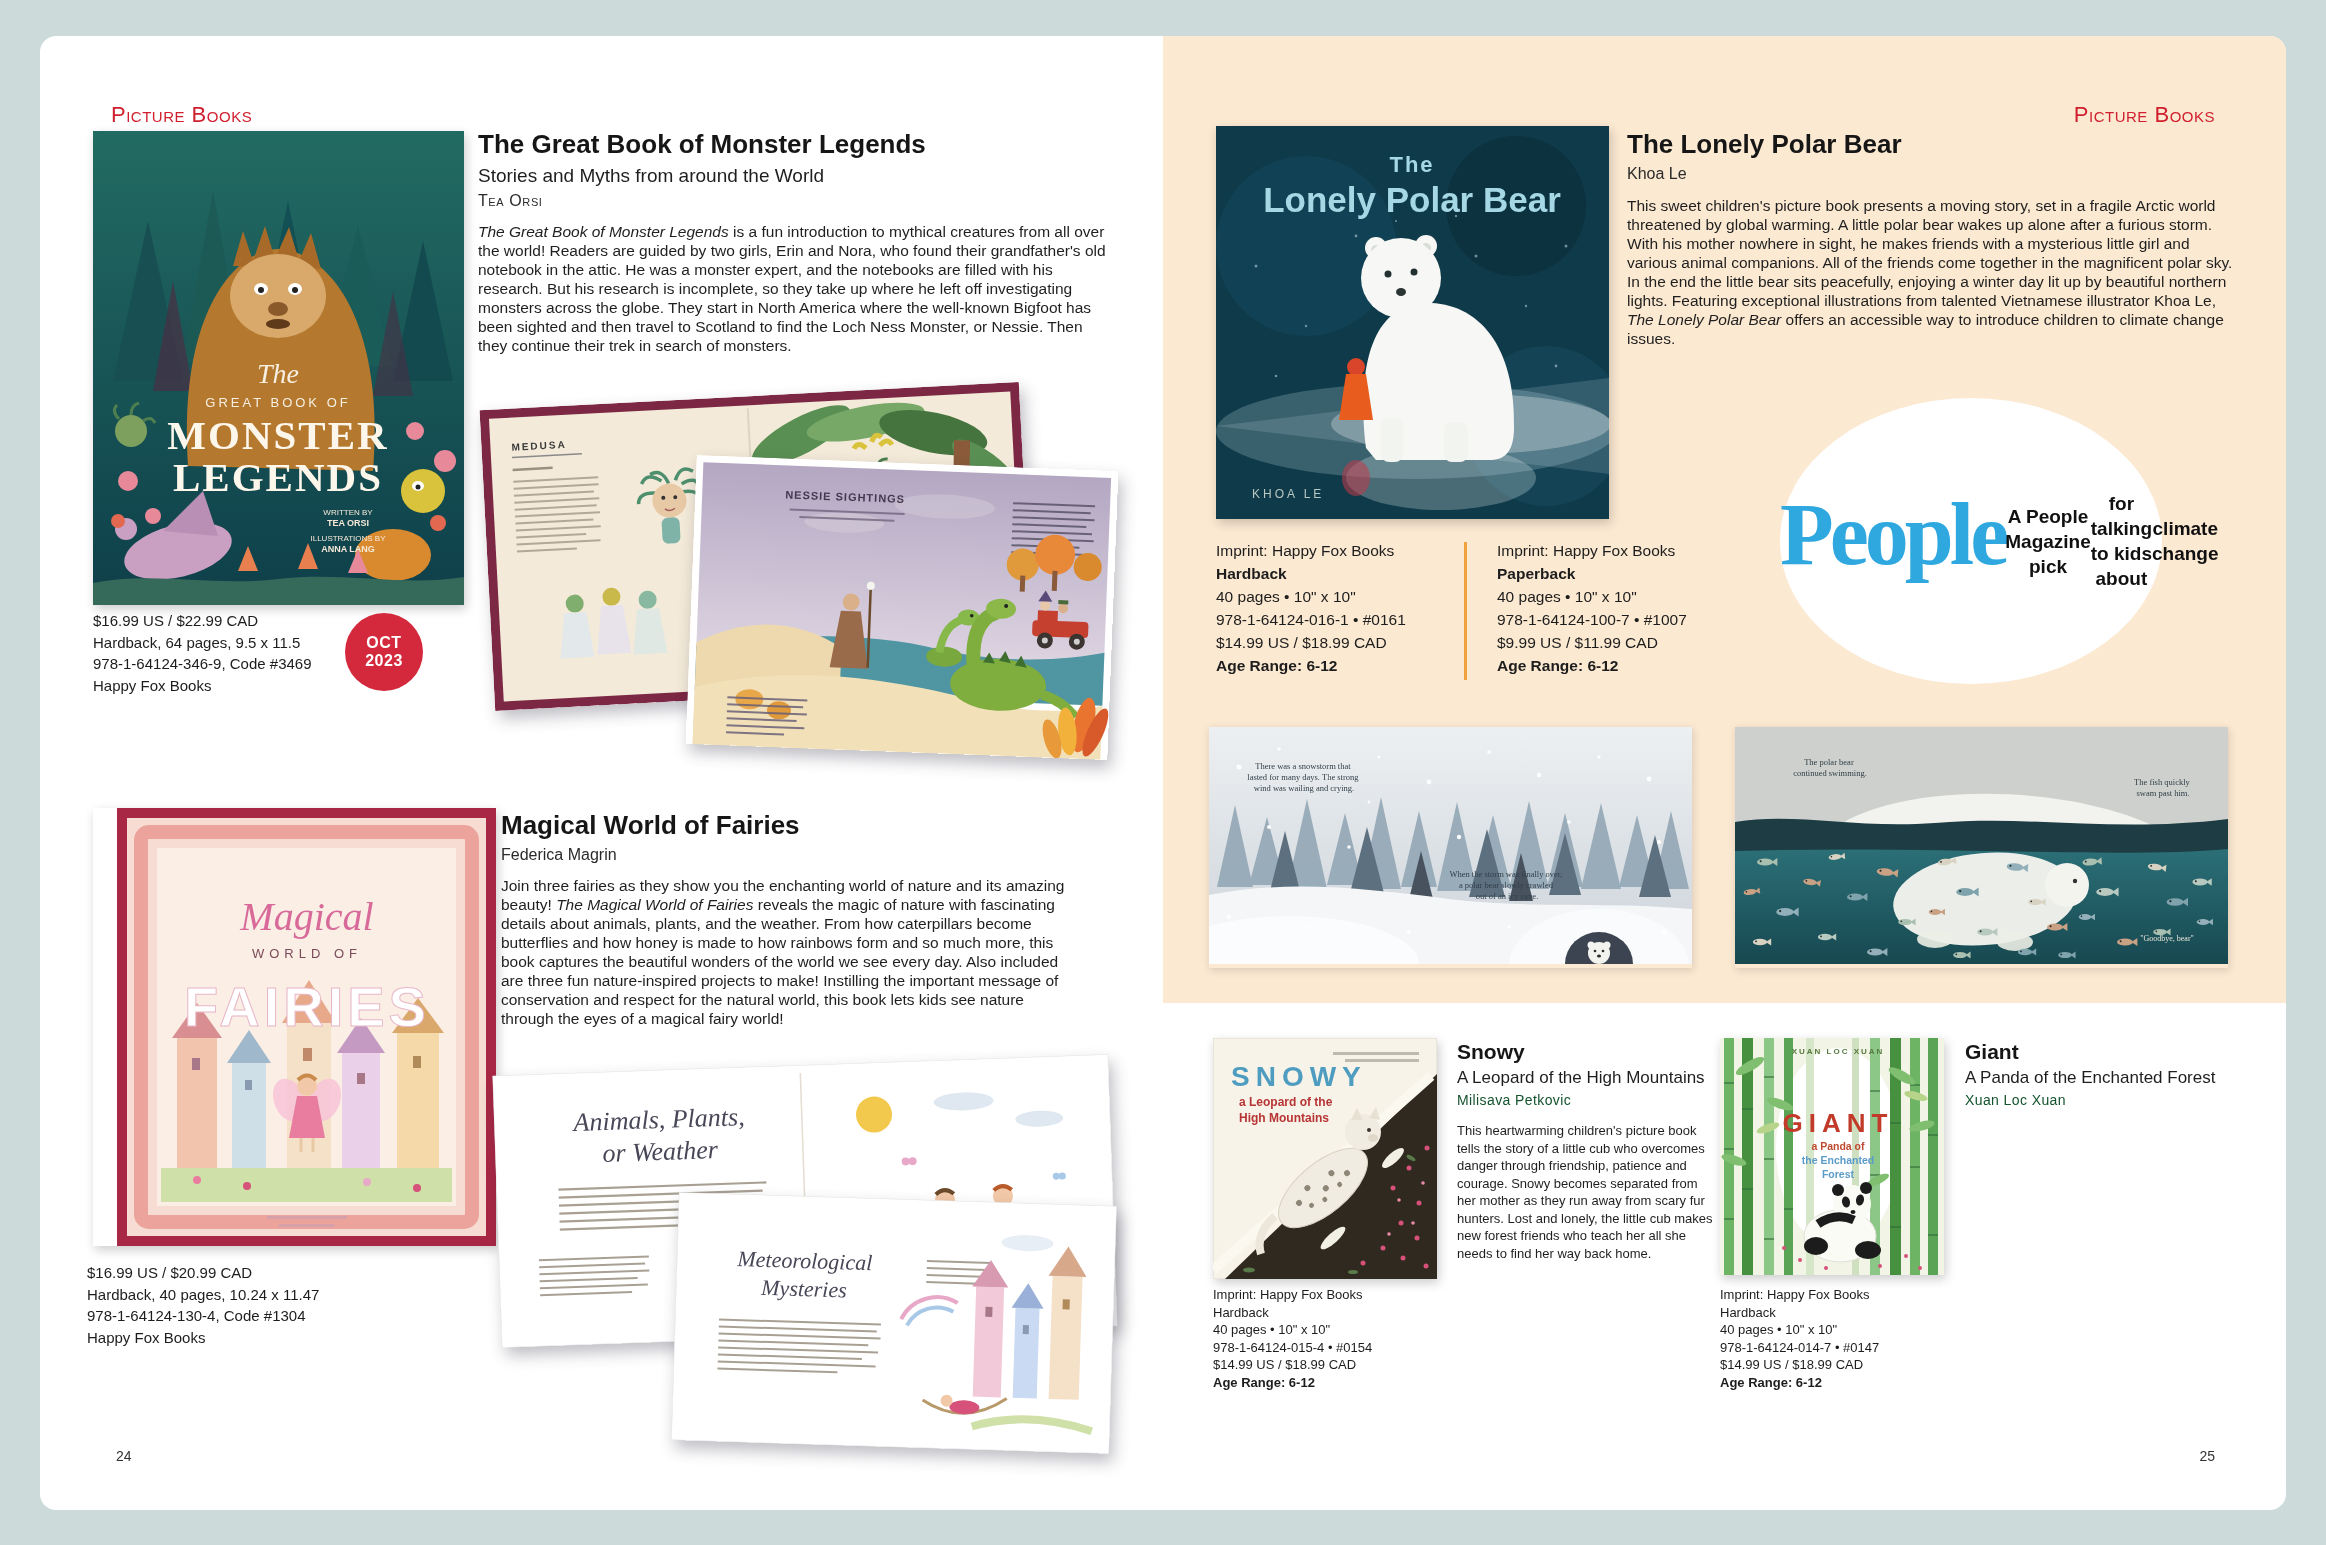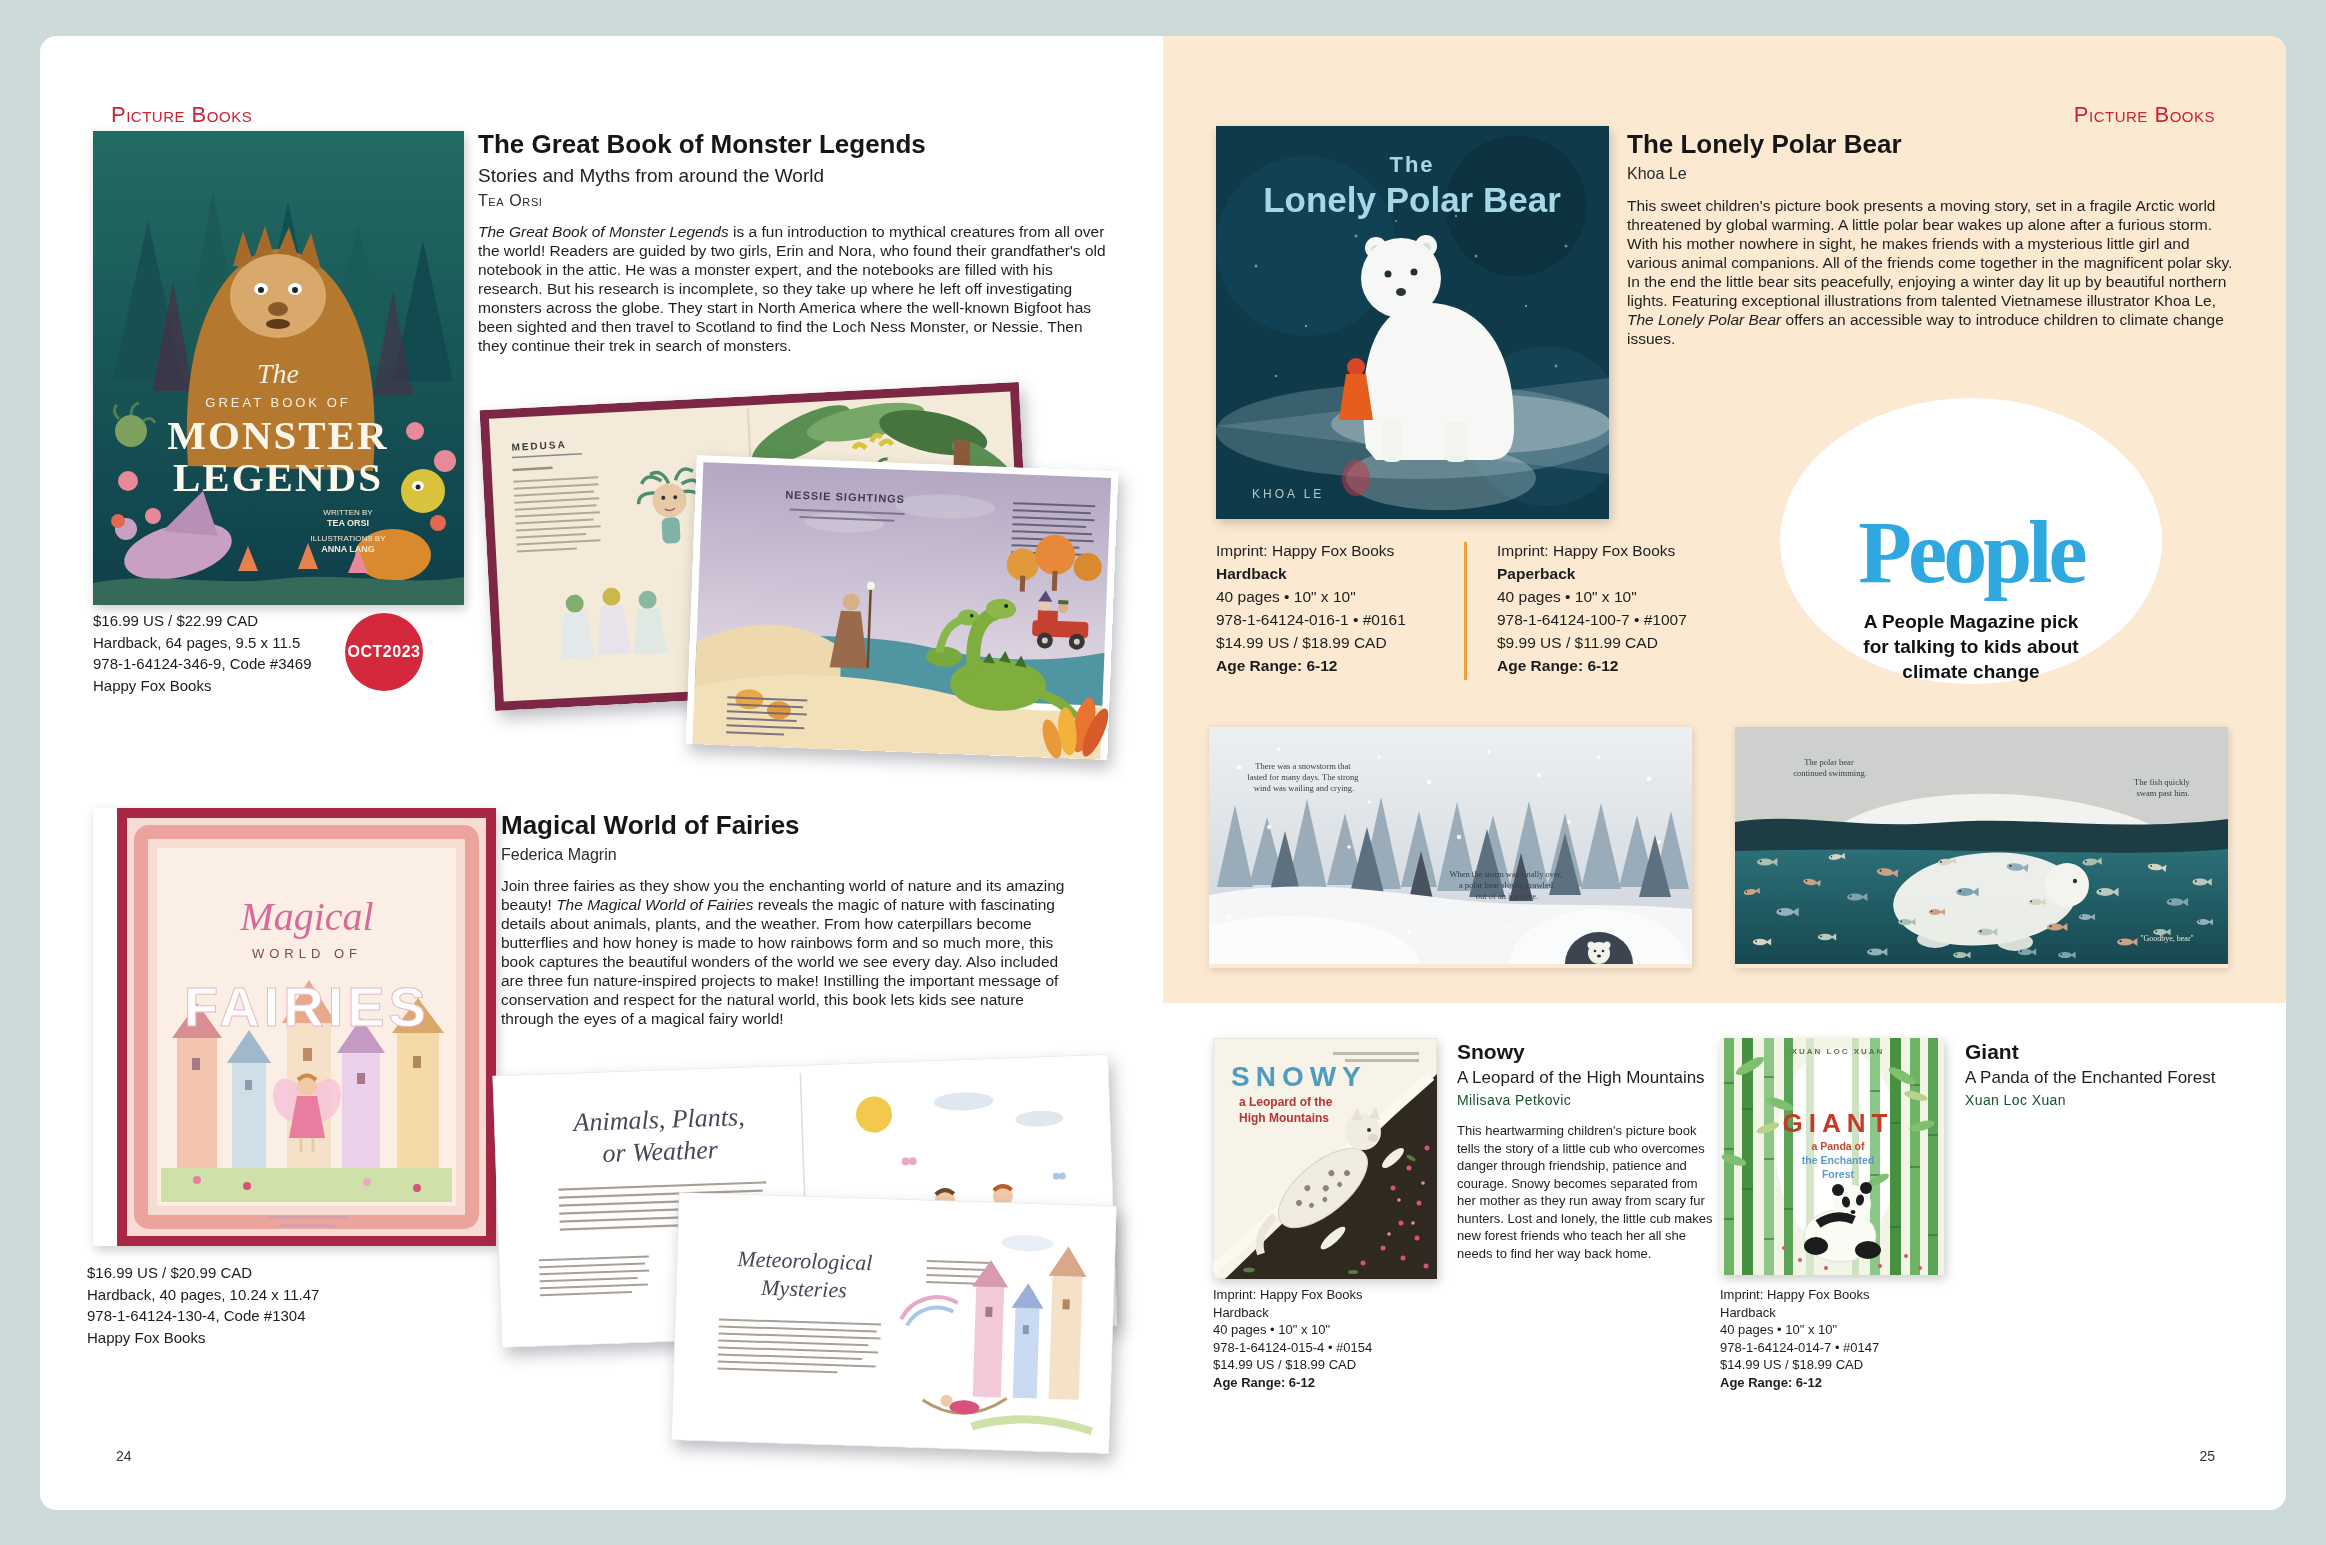--- a/index.html
+++ b/index.html
@@ -10,22 +10,22 @@
   .t-title{position:absolute;font-size:26px;font-weight:bold;color:#161616;}
   .t-sub{position:absolute;font-size:19px;color:#1e1e1e;}
   .t-author-sc{position:absolute;font-size:16px;font-variant:small-caps;letter-spacing:.6px;color:#2a2a2a;}
   .t-author{position:absolute;font-size:16px;color:#2a2a2a;}
   .t-body{position:absolute;font-size:15.5px;line-height:19px;color:#1f1f1f;}
   .it{font-style:italic;}
   .details{position:absolute;font-size:15px;line-height:21.5px;color:#1d1d1d;}
   .imprint{position:absolute;font-size:15.5px;line-height:23px;color:#1d1d1d;width:250px;}
   .b{font-weight:bold;}
   .divider{position:absolute;width:3px;background:#f0a23c;}
-  .badge{position:absolute;width:78px;height:78px;border-radius:50%;background:#d4293c;color:#fff;display:flex;flex-direction:row;align-items:center;justify-content:center;font-weight:bold;font-size:16px;line-height:18px;letter-spacing:.5px;}
-  .people{position:absolute;width:382px;height:286px;border-radius:50%;background:#fff;display:flex;flex-direction:column;align-items:center;justify-content:flex-end;text-align:center;}
+  .badge{position:absolute;width:78px;height:78px;border-radius:50%;background:#d4293c;color:#fff;display:flex;flex-direction:column;align-items:center;justify-content:center;font-weight:bold;font-size:16px;line-height:18px;letter-spacing:.5px;}
+  .people{position:absolute;width:382px;height:286px;border-radius:50%;background:#fff;display:flex;flex-direction:row;align-items:center;justify-content:space-between;text-align:center;}
   .people-logo{font-family:"Liberation Serif",serif;font-weight:bold;font-size:88px;color:#2fa8e0;letter-spacing:-4px;line-height:1;margin-bottom:12px;}
   .people-line{font-size:19px;font-weight:bold;line-height:25px;color:#101010;}
   .panel{position:absolute;box-shadow:4px 8px 16px rgba(40,40,60,.30);}
   .panel svg,.coverimg svg{display:block;}
   .coverimg{position:absolute;box-shadow:2px 4px 10px rgba(0,0,0,.20);}
   .flat{position:absolute;box-shadow:1px 2px 8px rgba(0,0,0,.15);}
   .sm-title{position:absolute;font-size:21px;font-weight:bold;color:#161616;}
   .sm-sub{position:absolute;font-size:17px;color:#1e1e1e;}
   .sm-author{position:absolute;font-size:14px;color:#14532d;letter-spacing:.4px;}
   .sm-body{position:absolute;font-size:13px;line-height:17.5px;color:#1f1f1f;}

